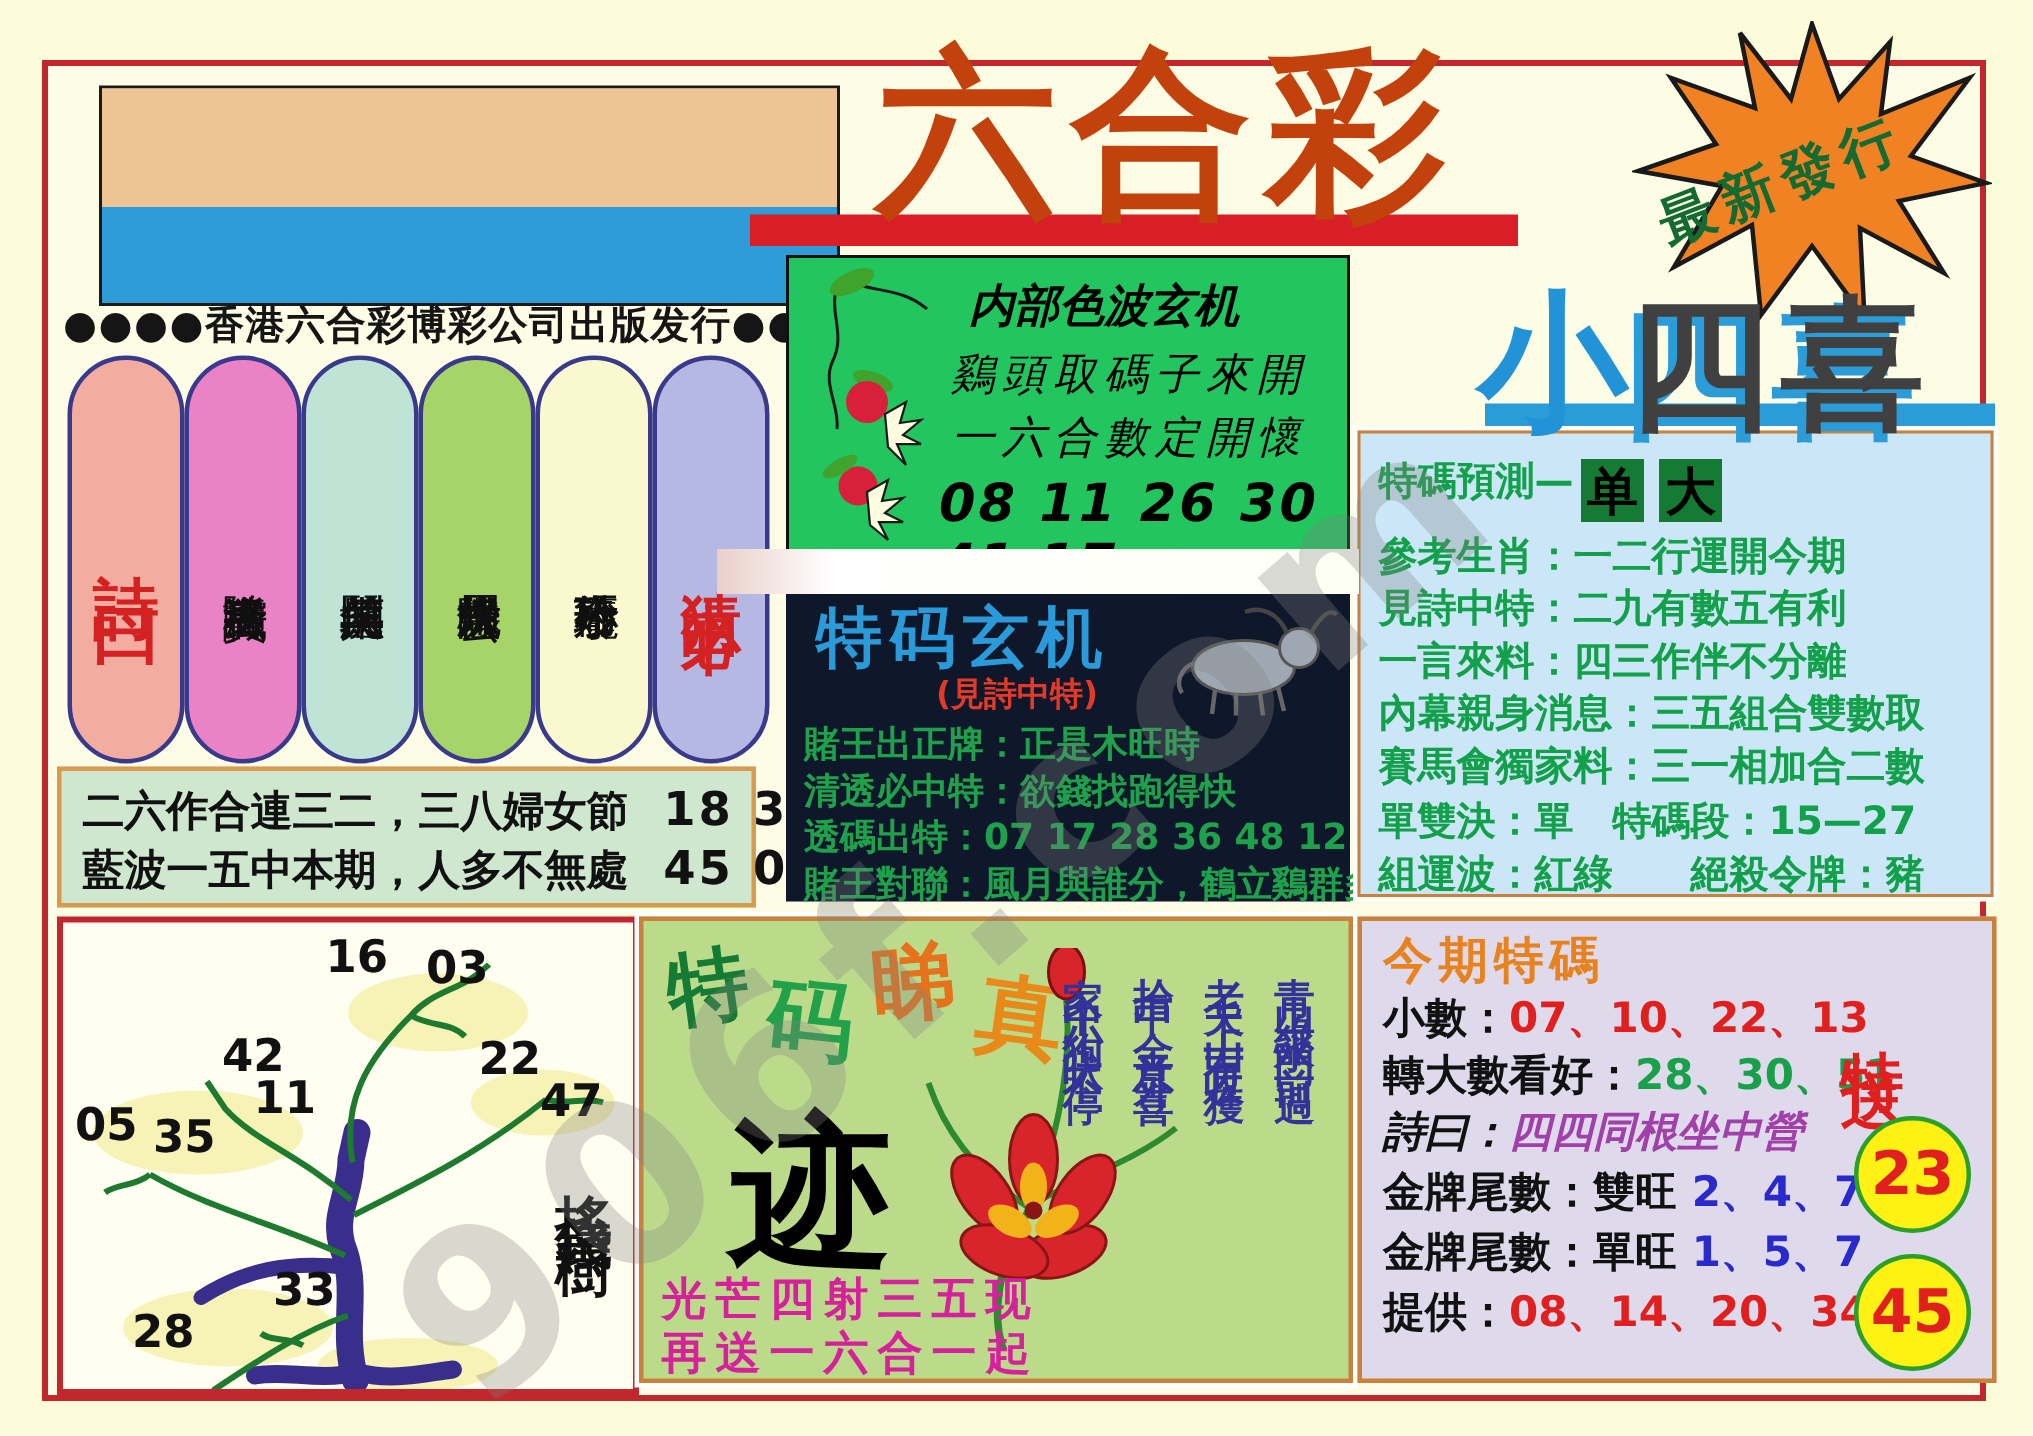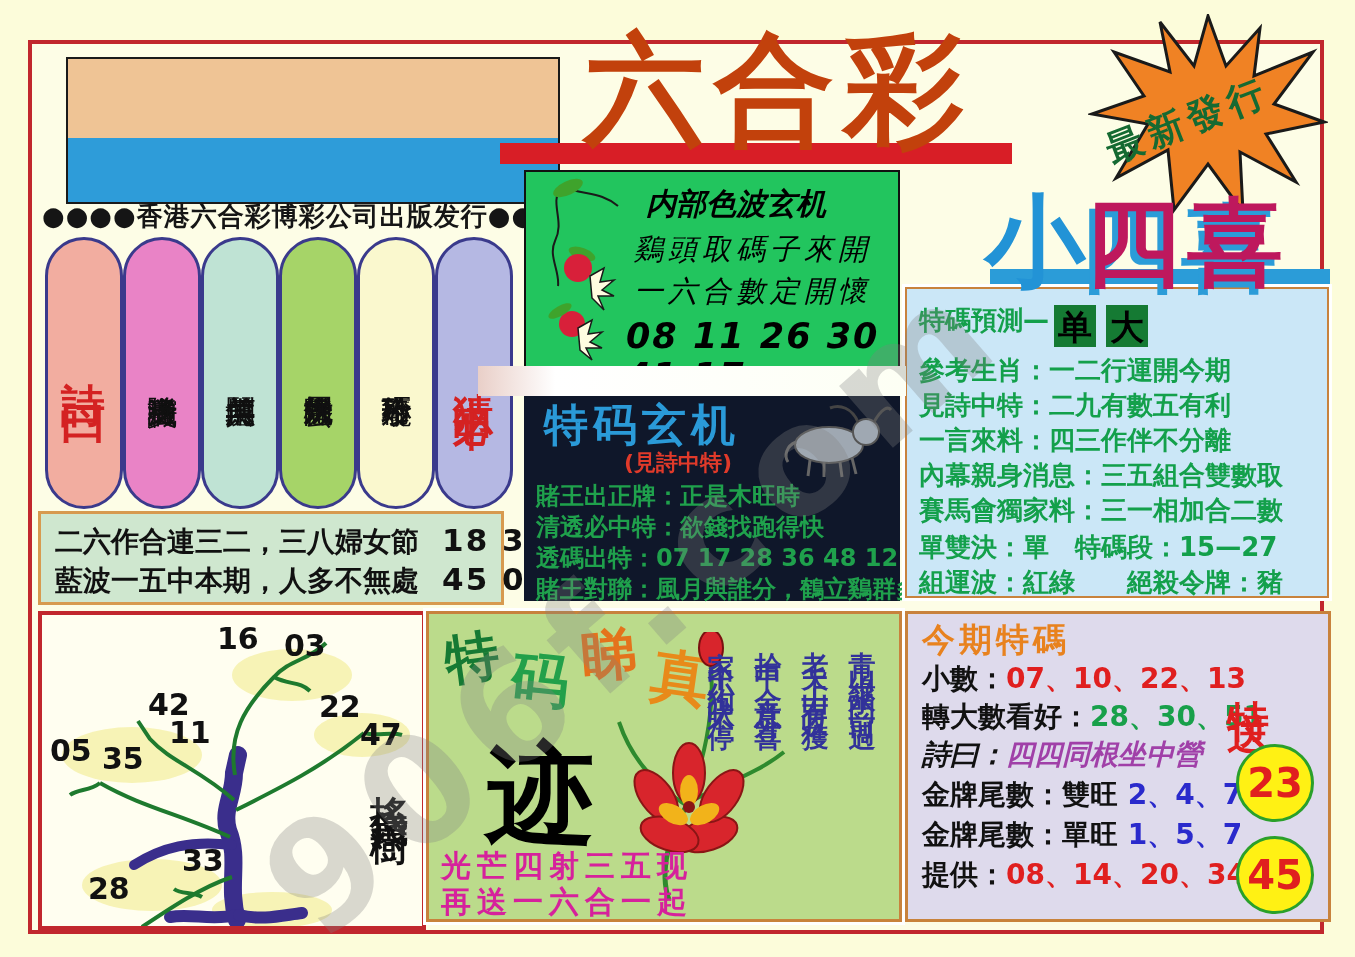--- a/index.html
+++ b/index.html
@@ -15,21 +15,21 @@
   .flag-bot{width:100%;height:45%;background:#2E9CD9;}
   .issue{left:200px;top:154px;width:230px;text-align:center;font-size:38px;font-weight:bold;color:#E01F26;}
   .publisher{left:42px;top:199px;font-size:26px;font-weight:bold;color:#151515;letter-spacing:1px;}
   .main-title{left:548px;top:30px;font-size:120px;line-height:1;font-weight:bold;color:#c2410c;letter-spacing:10px;z-index:3;margin-left:36px;}
   .title-bar{left:500px;top:143px;width:512px;height:21px;background:#D81E26;z-index:2;}
   .burst-svg{left:1088px;top:14px;width:240px;height:205px;z-index:2;}
   .burst-text{left:1102px;top:96px;font-size:37px;font-weight:bold;color:#156A32;
               letter-spacing:6px;transform:rotate(-21deg);z-index:3;font-family:"DejaVu Serif",serif;white-space:nowrap;}
   .series{left:985px;top:176px;z-index:3;white-space:nowrap;}
   .series .s1{font-size:100px;font-weight:bold;color:#2293D6;}
-  .series .s2{font-size:96px;font-weight:bold;color:#be185d;text-shadow:-6px 6px 0 #2B9CD8;letter-spacing:6px;}
+  .series .s2{font-size:96px;font-weight:bold;color:#404040;text-shadow:-6px 6px 0 #2B9CD8;letter-spacing:6px;}
   .series-bar{left:990px;top:269px;width:340px;height:15px;background:#2B9CD8;z-index:2;}
 
   
   .oval{top:237px;width:72px;height:266px;border:3px solid #3A3A8C;border-radius:40px;
         display:flex;align-items:center;justify-content:center;}
   .oval span{writing-mode:vertical-rl;text-orientation:upright;font-family:"DejaVu Serif",serif;}
   .ov0{left:45px;background:#F2ADA0;} .ov0 span{color:#D42222;font-size:44px;font-weight:bold;letter-spacing:26px;}
   .ov1{left:123px;background:#E983C6;} .ov1 span{color:#101010;font-size:30px;}
   .ov2{left:201px;background:#BFE3D4;} .ov2 span{color:#101010;font-size:30px;}
   .ov3{left:279px;background:#A6D468;} .ov3 span{color:#101010;font-size:30px;}

